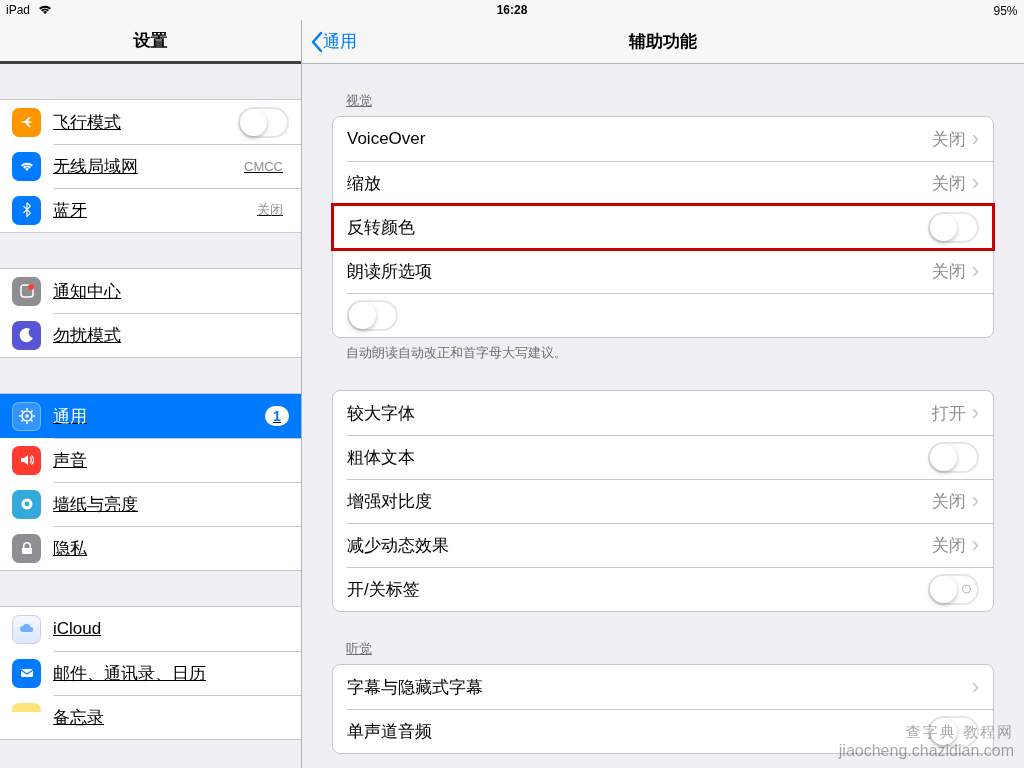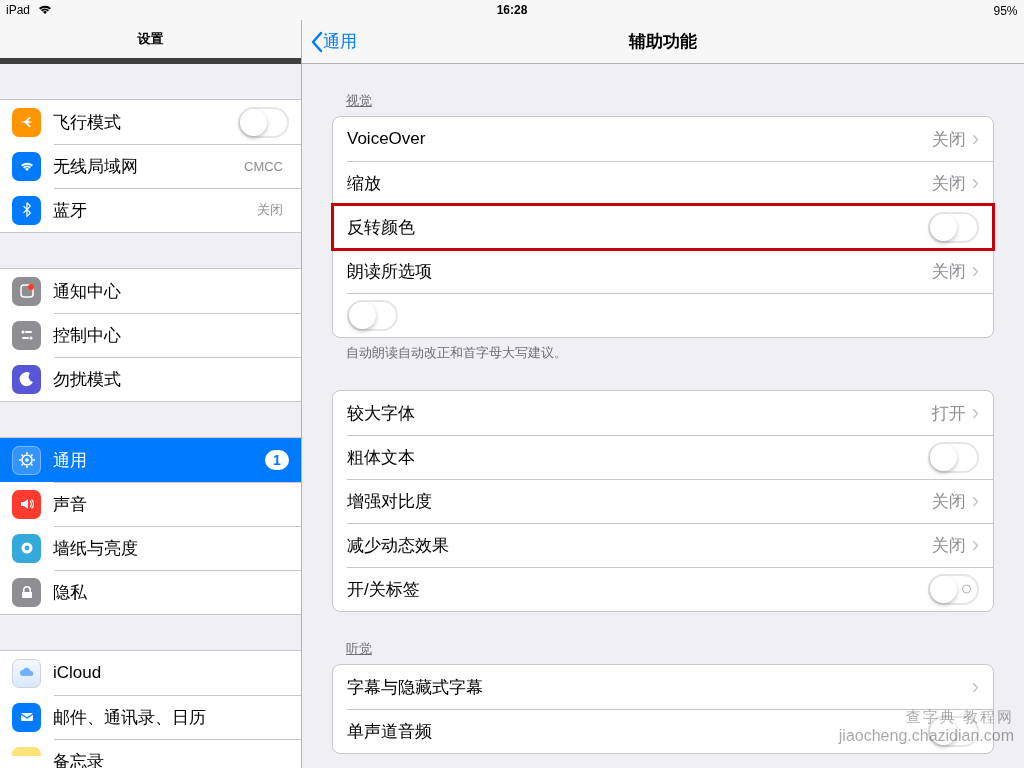--- a/index.html
+++ b/index.html
@@ -5,24 +5,24 @@
 * { margin: 0; padding: 0; box-sizing: border-box; font-family: -apple-system, "Helvetica Neue", Arial, sans-serif; }
 html, body { width: 1024px; height: 768px; overflow: hidden; background: #efeff4; }
 .statusbar { height: 20px; background: #f7f7f8; display: flex; align-items: center; font-size: 12px; color: #000; padding: 0 6px; position: relative; }
 .statusbar .left { display: flex; align-items: center; gap: 8px; }
 .statusbar .center { position: absolute; left: 50%; transform: translateX(-50%); font-weight: 600; }
 .statusbar .right { margin-left: auto; display: flex; align-items: center; gap: 4px; flex-direction: column; }
 .wifi-icon svg, .lock-icon svg, .batt-icon svg { display: block; }
 
 .body { display: flex; height: 748px; }
 .sidebar { width: 302px; border-right: 1px solid #b2b2b4; display: flex; flex-direction: column; background: #efeff4; }
-.sidebar-header { height: 44px; background: #f7f7f8; border-bottom: 6px solid #404040; display: flex; align-items: center; justify-content: center; font-size: 13px; font-weight: 600; }
+.sidebar-header { height: 44px; background: #f7f7f8; border-bottom: 3px solid #404040; display: flex; align-items: center; justify-content: center; font-size: 17px; font-weight: 600; }
 .sidebar-scroll { flex: 1; overflow: hidden; }
 .group-gap { height: 35px; }
-.group { background: #fff; border-top: 1px solid #c8c8cc; border-bottom: 1px solid #c8c8cc; }
+.group { background: #fff; border-top: 1px solid #c8c8cc; border-bottom: 1px solid #c8c8cc; text-decoration: underline; }
 .row { height: 44px; display: flex; align-items: center; padding: 0 12px; position: relative; }
 .row + .row::before { content: ""; position: absolute; left: 54px; right: 0; top: 0; height: 1px; background: #c8c8cc; }
 .row.selected { background: #007aff; color: #fff; }
 .row.selected .rlabel { color: #fff; }
 .ricon { width: 29px; height: 29px; border-radius: 7px; margin-right: 12px; display: flex; align-items: center; justify-content: center; flex-shrink: 0; }
 .ricon svg { display: block; }
 .rlabel { font-size: 17px; color: #000; flex: 1; }
 .rval { font-size: 13px; color: #8e8e93; margin-right: 6px; }
 .toggle { width: 51px; height: 31px; border-radius: 31px; background: #fff; border: 2px solid #e5e5ea; position: relative; flex-shrink: 0; }
 .toggle::after { content: ""; position: absolute; width: 27px; height: 27px; border-radius: 50%; background: #fff; box-shadow: 0 2px 4px rgba(0,0,0,0.25); left: 0; top: 0; }
@@ -37,21 +37,21 @@
 .detail-scroll { flex: 1; overflow-y: auto; padding: 0 30px; }
 .secheader { font-size: 13px; color: #6d6d72; padding: 28px 14px 6px; text-decoration: underline; }
 .dgroup { background: #fff; border: 1px solid #c8c8cc; border-radius: 8px; overflow: visible; position: relative; }
 .drow { height: 44px; display: flex; align-items: center; padding: 16px 14px; position: relative; }
 .drow + .drow::before { content: ""; position: absolute; left: 14px; right: 0; top: 0; height: 1px; background: #c8c8cc; }
 .dlabel { font-size: 17px; flex: 1; }
 .dval { font-size: 17px; color: #8e8e93; margin-right: 6px; }
 .chev { color: #c7c7cc; font-size: 22px; line-height: 1; }
 .footer { font-size: 13px; color: #6d6d72; padding: 6px 14px 0; }
 .highlight { position: absolute; border: 3px solid #c80007; pointer-events: none; z-index: 50; }
-.watermark { position: absolute; right: 10px; bottom: 23px; text-align: right; color: rgba(0,0,0,0.35); pointer-events: none; z-index: 100; }
+.watermark { position: absolute; right: 10px; bottom: 8px; text-align: right; color: rgba(0,0,0,0.35); pointer-events: none; z-index: 100; }
 .watermark .wm1 { font-size: 15px; letter-spacing: 2px; }
 .watermark .wm2 { font-size: 16px; }
 .toggle.io::after { box-shadow: 0 2px 4px rgba(0,0,0,0.25); }
 .io-dot { position:absolute; right:6px; top:50%; transform:translateY(-50%); width:9px; height:9px; border:1.5px solid #b0b0b4; border-radius:50%; }
 </style>
 </head>
 <body>
 
 <div class="statusbar">
   <div class="left">
@@ -122,31 +122,20 @@
         <div class="row">
           <div class="ricon" style="background:#8e8e93">
               <svg width="18" height="18" viewBox="0 0 18 18">
                 <rect x="3" y="3" width="12" height="12" rx="3" fill="none" stroke="#fff" stroke-width="1.5"></rect>
                 <circle cx="13" cy="5" r="3" fill="#ff3b30"></circle>
               </svg>
             </div>
           <span class="rlabel">通知中心</span>
         </div>
         <div class="row">
-          <div class="ricon" style="background:#8e8e93">
-              <svg width="18" height="18" viewBox="0 0 18 18">
-                <circle cx="5" cy="6" r="1.5" fill="#fff"></circle>
-                <rect x="7" y="5" width="7" height="2" rx="1" fill="#fff"></rect>
-                <circle cx="13" cy="12" r="1.5" fill="#fff"></circle>
-                <rect x="4" y="11" width="7" height="2" rx="1" fill="#fff"></rect>
-              </svg>
-            </div>
-          <span class="rlabel">控制中心</span>
-        </div>
-        <div class="row">
           <div class="ricon" style="background:#5856d6">
               <svg width="18" height="18" viewBox="0 0 18 18">
                 <path d="M12 3 A7 7 0 1 0 15 12 A5.5 5.5 0 0 1 12 3 Z" fill="#fff"></path>
               </svg>
             </div>
           <span class="rlabel">勿扰模式</span>
         </div>
       </div>
       <div class="group-gap"></div>
       <div class="group">

